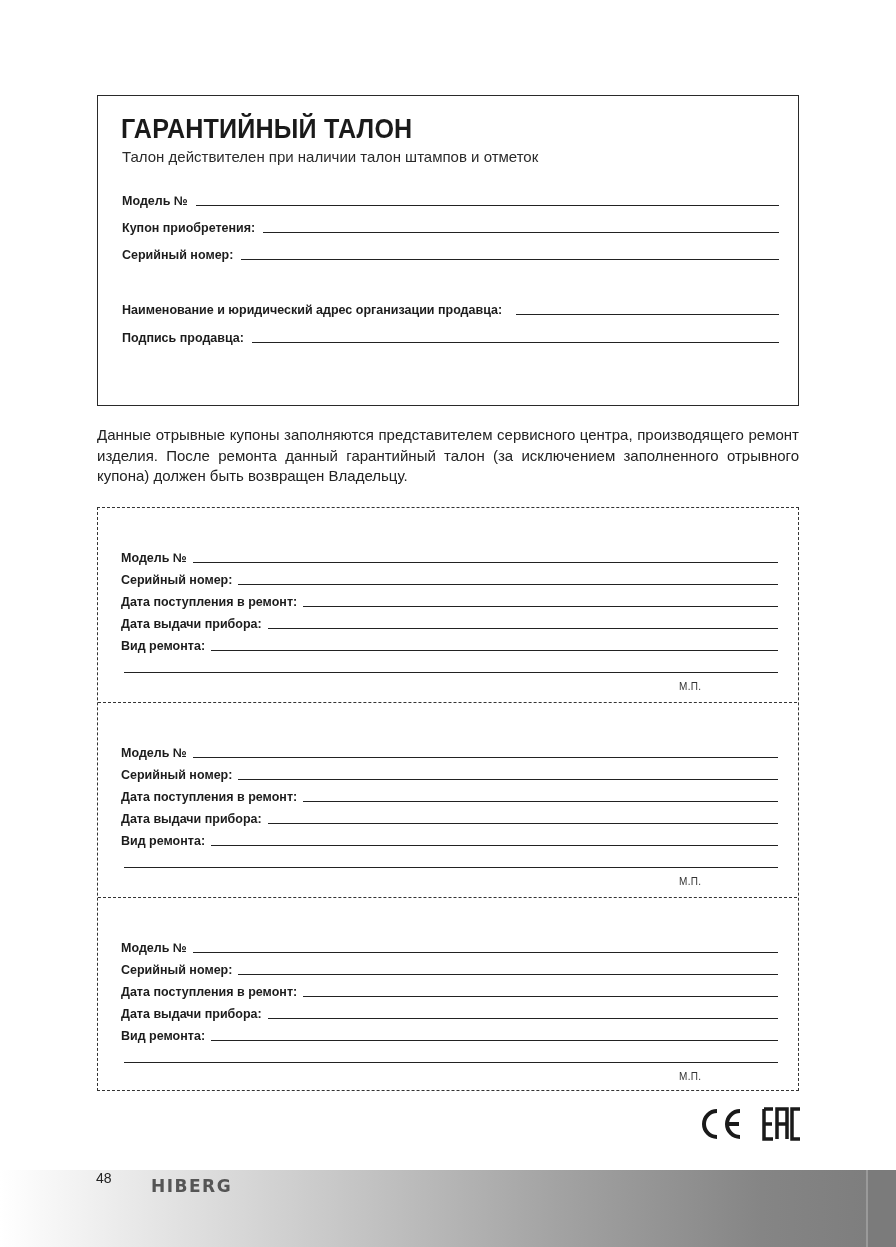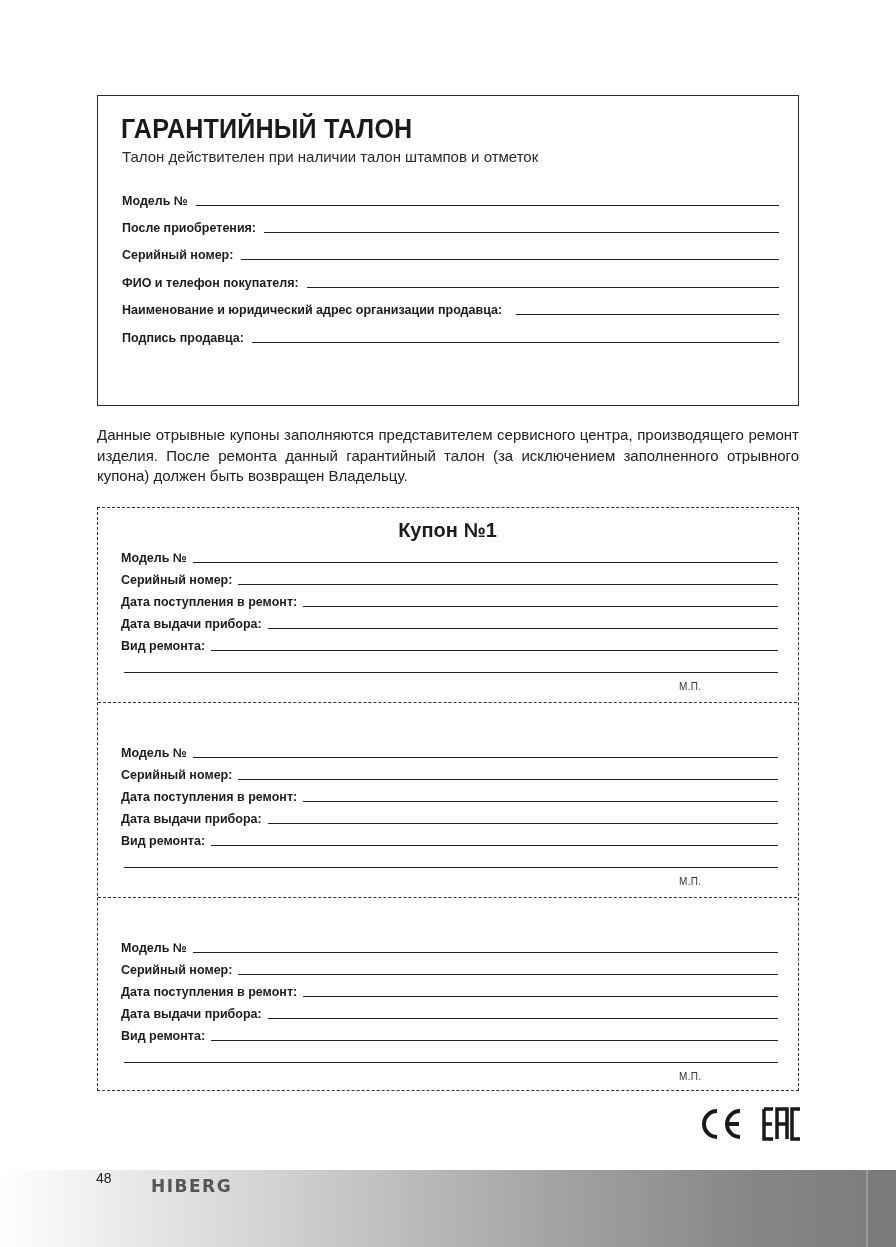--- a/index.html
+++ b/index.html
@@ -98,47 +98,42 @@
 
 <section class="warranty">
   <h1 class="warranty-title">ГАРАНТИЙНЫЙ ТАЛОН</h1>
   <p class="warranty-subtitle">Талон действителен при наличии талон штампов и отметок</p>
 
   <div class="w-field" style="top:94px">
     <span class="lbl">Модель №</span>
     <span class="line"></span>
   </div>
   <div class="w-field" style="top:121px">
-    <span class="lbl">После приобретения:</span>
+    <span class="lbl">Купон приобретения:</span>
     <span class="line"></span>
   </div>
   <div class="w-field" style="top:148px">
     <span class="lbl">Серийный номер:</span>
     <span class="line"></span>
   </div>
-  <div class="w-field" style="top:176px">
-    <span class="lbl">ФИО и телефон покупателя:</span>
-    <span class="line"></span>
-  </div>
   <div class="w-field" style="top:203px">
     <span class="lbl" style="padding-right:14px">Наименование и юридический адрес организации продавца:</span>
     <span class="line"></span>
   </div>
   <div class="w-field" style="top:231px">
     <span class="lbl">Подпись продавца:</span>
     <span class="line"></span>
   </div>
 </section>
 
 <p class="note">Данные отрывные купоны заполняются представителем сервисного центра, производящего ремонт изделия. После ремонта данный гарантийный талон (за исключением заполненного отрывного купона) должен быть возвращен Владельцу.</p>
 
 <section class="coupons">
 
   <div class="coupon" style="top:0">
-    <h2 class="coupon-title">Купон №1</h2>
     <div class="c-field" style="top:41px">
       <span class="lbl">Модель №</span>
       <span class="line"></span>
     </div>
     <div class="c-field" style="top:63px">
       <span class="lbl">Серийный номер:</span>
       <span class="line"></span>
     </div>
     <div class="c-field" style="top:85px">
       <span class="lbl">Дата поступления в ремонт:</span>

